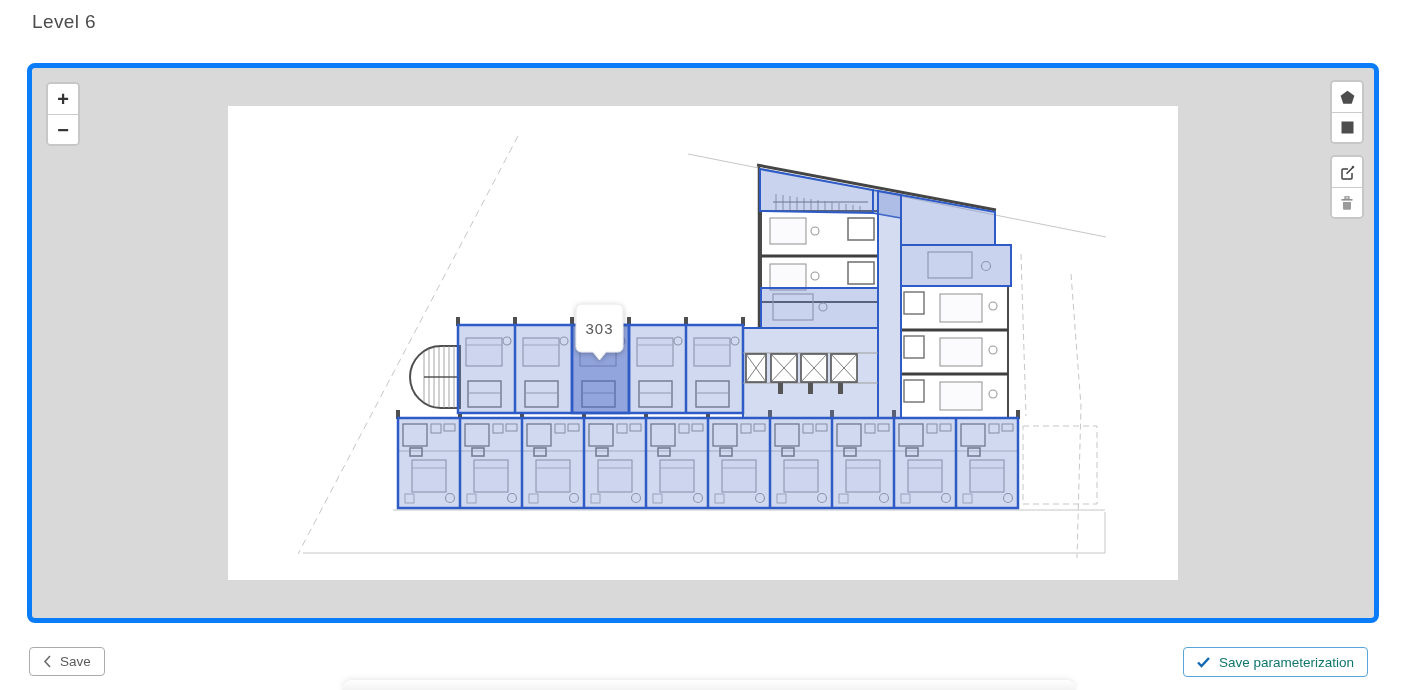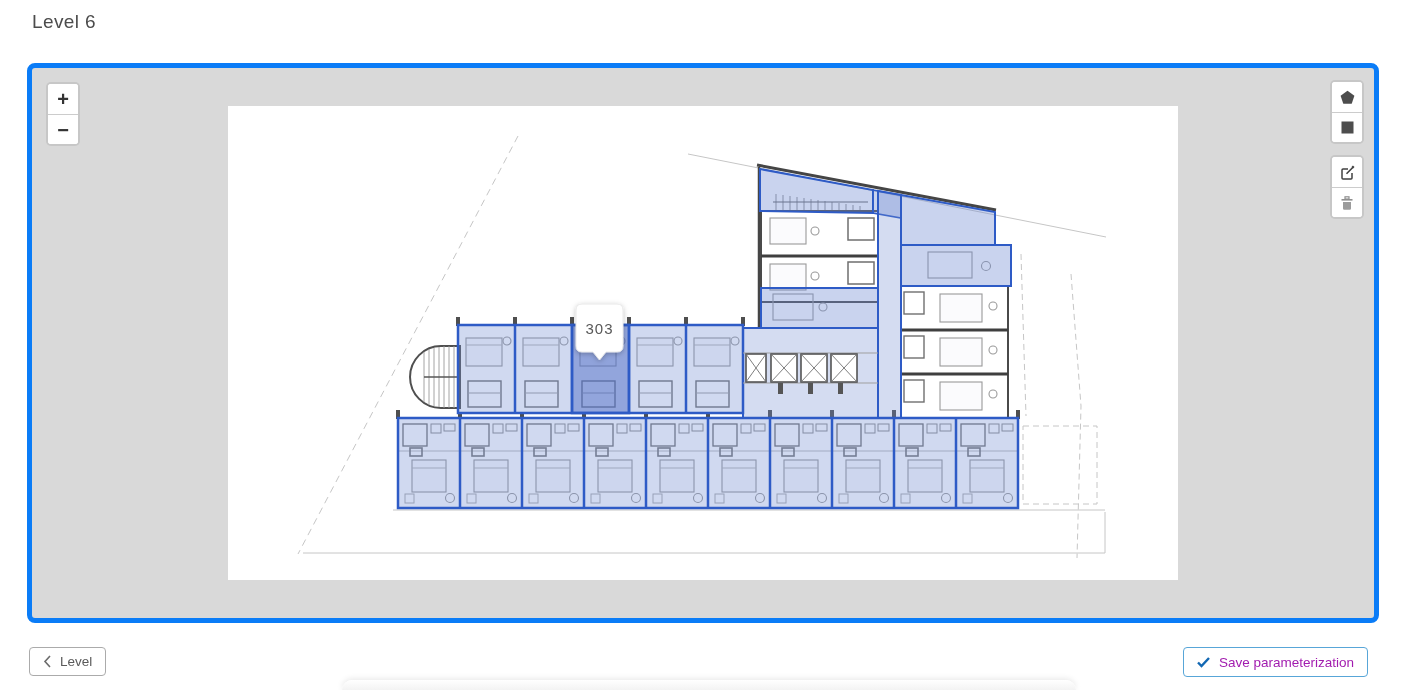--- a/index.html
+++ b/index.html
@@ -39,21 +39,21 @@
   .back-btn{
     position:absolute;left:29px;top:647px;height:29px;
     display:inline-flex;align-items:center;gap:8px;padding:0 13px;
     background:#fff;border:1px solid #ababab;border-radius:4px;
     color:#5a5a5a;font-size:13.5px;font-family:"Liberation Sans",sans-serif;cursor:pointer;
   }
   .save-btn{
     position:absolute;right:38px;top:647px;height:30px;
     display:inline-flex;align-items:center;gap:9px;padding:0 13px;
     background:#fff;border:1px solid #58a6d8;border-radius:4px;
-    color:#a21caf;font-size:13.5px;font-family:"Liberation Sans",sans-serif;cursor:pointer;
+    color:#0f766e;font-size:13.5px;font-family:"Liberation Sans",sans-serif;cursor:pointer;
   }
   .bottom-edge{
     position:absolute;left:342px;right:330px;bottom:0;height:10px;
     background:linear-gradient(#ffffff,#f3f3f3);
     border-radius:10px 10px 0 0;box-shadow:0 -1px 6px rgba(0,0,0,0.10);
   }
 </style>
 </head>
 <body>
 
@@ -303,21 +303,21 @@
         <text x="371.5" y="228" text-anchor="middle" font-family="Liberation Sans, sans-serif" font-size="15" fill="#585858" letter-spacing="1">303</text>
       </g>
     </svg>
   </div>
 </div>
 
 <button class="back-btn">
   <svg width="9" height="13" viewBox="0 0 9 13">
     <polyline points="7,1 2,6.5 7,12" fill="none" stroke="#6b6b6b" stroke-width="1.6"></polyline>
   </svg>
-  <span>Level</span>
+  <span>Save</span>
 </button>
 
 <button class="save-btn">
   <svg width="13" height="11" viewBox="0 0 13 11">
     <polyline points="1,5.5 4.5,9 12,1" fill="none" stroke="#1268b3" stroke-width="2.4"></polyline>
   </svg>
   <span>Save parameterization</span>
 </button>
 
 <div class="bottom-edge"></div>

